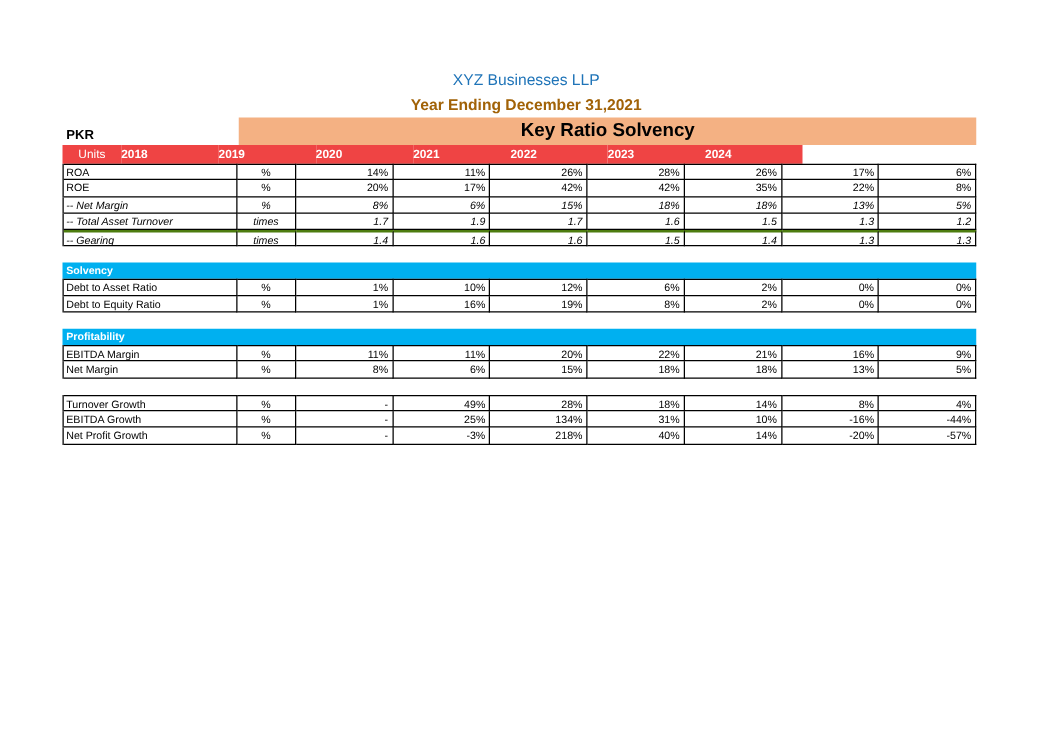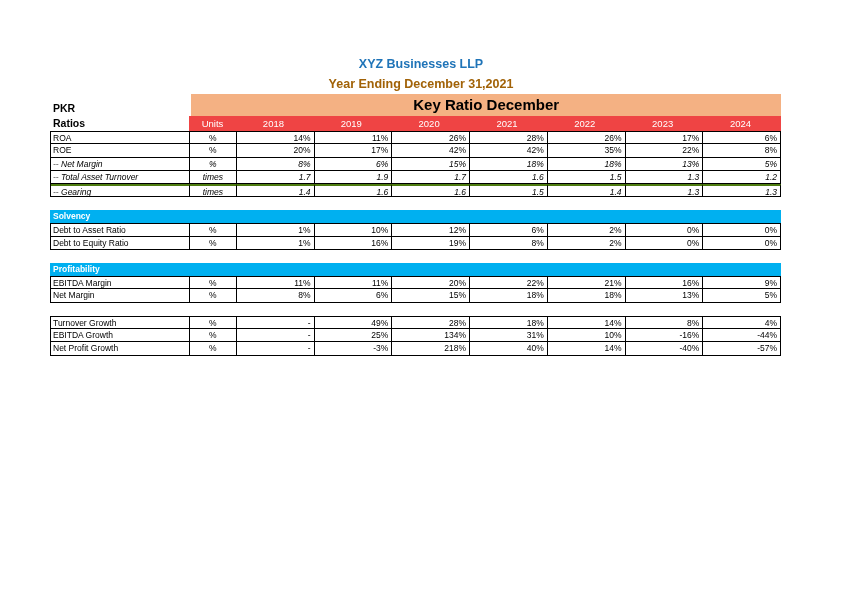--- a/index.html
+++ b/index.html
@@ -1,54 +1,53 @@
 <!DOCTYPE html>
 <html><head>
 <meta charset="utf-8">
 <style>
   html, body { margin:0; padding:0; background:#ffffff; }
   body { width:842px; height:595px; position:relative; overflow:hidden; font-family:"Liberation Sans", "DejaVu Sans", sans-serif; }
-  .title1 { position:absolute; left:0; width:842px; top:57px; text-align:center; color:#1F74B8; font-weight:bold; font-size:12.5px; }
+  .title1 { position:absolute; left:0; width:842px; top:57px; text-align:center; color:#1F74B8; font-weight:normal; font-size:12.5px; }
   .title2 { position:absolute; left:0; width:842px; top:77px; text-align:center; color:#a16207; font-weight:bold; font-size:12.5px; }
   .grid { position:absolute; left:50px; top:94px; width:731px; }
   .row { display:flex; width:731px; box-sizing:border-box; }
   .c0 { width:139px; } .cu { width:47px; } .cy { width:77.857px; }
   .c0, .cu, .cy { box-sizing:border-box; }
   .hdr1 { height:22px; }
   .hdr1 .lab { font-weight:bold; font-size:10.5px; color:#000; padding-left:3px; padding-top:8px; }
   .hdr1 .orange { background:#F4B183; width:592px; text-align:center; font-weight:bold; font-size:15px; color:#000; line-height:22px; }
   .hdr2 { height:15px; }
   .hdr2 .lab { font-weight:bold; font-size:10.5px; color:#000; padding-left:3px; line-height:15px; }
   .hdr2 .blue { background:#ef4444; color:#fff; font-size:9.5px; line-height:15px; }
   .hdr2 .blue.u { text-align:center; font-weight:normal; }
-  .hdr2 .blue.y { text-align:center; padding-right:3px; font-weight:normal; }
+  .hdr2 .blue.y { text-align:left; padding-right:3px; font-weight:bold; }
   .section { height:13px; background:#00B0F0; color:#fff; font-size:8.5px; font-weight:bold; line-height:13px; padding-left:3px; box-sizing:border-box; width:731px; }
   .data { height:13.3px; font-size:8.5px; line-height:12.3px; color:#000; border-left:1px solid #000; }
   .data > div { border-right:1px solid #000; border-bottom:1px solid #000; overflow:hidden; white-space:nowrap; }
   .data .c0 { padding-left:2px; }
   .data .cu { text-align:center; }
   .data .cy { text-align:right; padding-right:3px; }
   .data.first > div { border-top:1px solid #000; }
   .data.ital { font-style:italic; }
   .data.thick > div { border-top:2px solid #4d7c0f;text-decoration:underline; }
   .gap { height:13px; }
 </style>
 </head>
 <body>
 
 <div class="title1">XYZ Businesses LLP</div>
 <div class="title2">Year Ending December 31,2021</div>
 
 <div class="grid">
   <div class="row hdr1">
     <div class="lab" style="width:139px">PKR</div>
-    <div class="orange">Key Ratio December</div>
+    <div class="orange">Key Ratio Solvency</div>
   </div>
   <div class="row hdr2">
-    <div class="lab c0">Ratios</div>
     <div class="blue u cu">Units</div>
     <div class="blue y cy">2018</div>
     <div class="blue y cy">2019</div>
     <div class="blue y cy">2020</div>
     <div class="blue y cy">2021</div>
     <div class="blue y cy">2022</div>
     <div class="blue y cy">2023</div>
     <div class="blue y cy">2024</div>
   </div>
   <div id="body-rows">
@@ -179,17 +178,17 @@
         <div class="cy">-44%</div>
       </div>
       <div class="row data">
         <div class="c0">Net Profit Growth</div>
         <div class="cu">%</div>
         <div class="cy">-</div>
         <div class="cy">-3%</div>
         <div class="cy">218%</div>
         <div class="cy">40%</div>
         <div class="cy">14%</div>
-        <div class="cy">-40%</div>
+        <div class="cy">-20%</div>
         <div class="cy">-57%</div>
       </div>
     </div>
 </div>
 
 </body></html>

